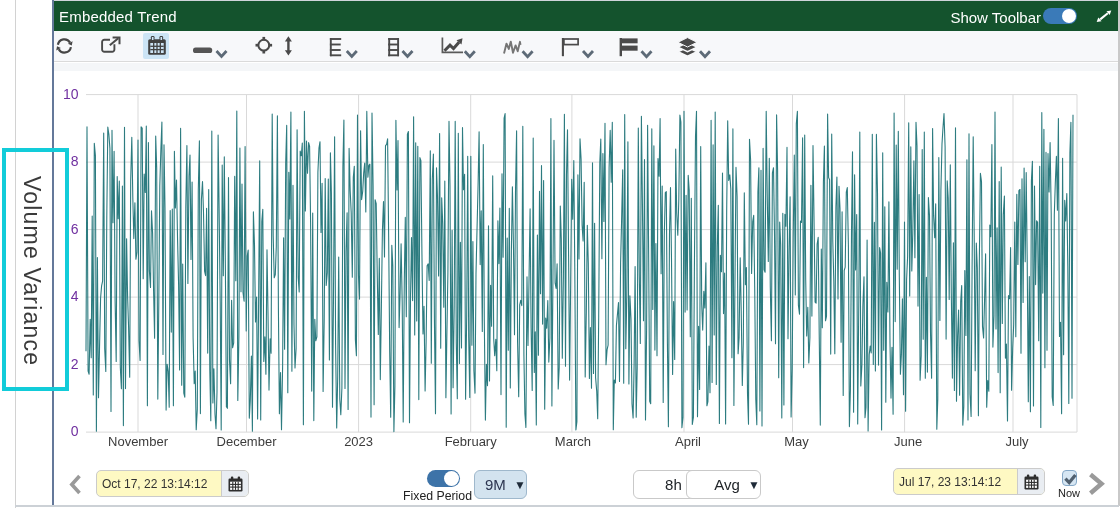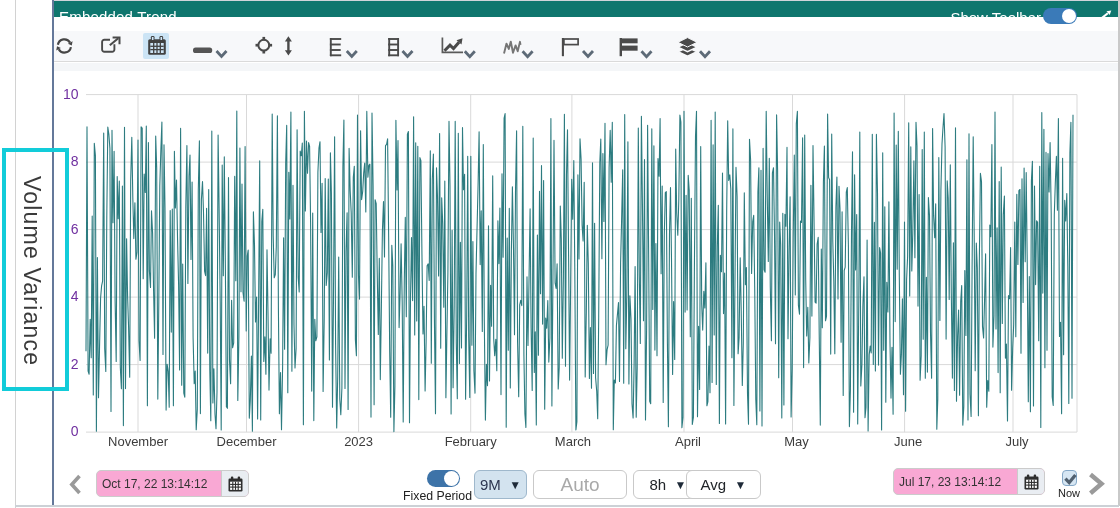--- a/index.html
+++ b/index.html
@@ -5,34 +5,34 @@
 html,body{width:1120px;height:508px;overflow:hidden;background:#fff;font-family:"Liberation Sans",sans-serif}
 .abs{position:absolute}
 #stage{position:relative;width:1120px;height:508px}
 
 #vline1{left:15px;top:0;width:1px;height:508px;background:#d2d2d2}
 #panelL{left:52px;top:0;width:2px;height:506px;background:#64789a}
 #panelR{left:1118px;top:0;width:1.5px;height:506px;background:#c9c9c9}
 #panelB{left:15px;top:505px;width:1104px;height:1.8px;background:#ccd1d6}
 #panelT{left:53px;top:0;width:1065px;height:1px;background:#cfd4da}
 
-#hdr{left:54px;top:1px;width:1064px;height:16px;background:#0f766e;color:#fff}
+#hdr{left:54px;top:1px;width:1064px;height:30px;background:#14532d;color:#fff}
 #hdr .title{position:absolute;left:5px;top:7px;font-size:15px;letter-spacing:.2px}
 #hdr .st{position:absolute;right:77px;top:8px;font-size:15px}
 #tgl1{position:absolute;left:1043px;top:8px;width:34px;height:16px;background:#3a7ab8;border-radius:8px}
 #tgl1 .knob{position:absolute;right:1px;top:1px;width:14px;height:14px;background:#fff;border-radius:50%}
 
 #tbar{left:54px;top:31px;width:1064px;height:31px;background:#f7f8fa;border-bottom:1px solid #dadada}
 #tband{left:54px;top:63px;width:1064px;height:8px;background:#f4f6f8}
 #calhl{left:143px;top:33px;width:26px;height:26px;background:#cce4f5;border-radius:2px}
 
-.inpgrp{position:absolute;height:27px;border:1px solid #cbcbcb;border-radius:5px;background:#f9a8d4;display:flex}
+.inpgrp{position:absolute;height:27px;border:1px solid #cbcbcb;border-radius:5px;background:#fef9c3;display:flex}
 .inpgrp .txt{font-size:12px;color:#333;line-height:26px;padding-left:5px;flex:1;white-space:nowrap}
 .inpgrp .cbtn{width:27px;background:#e9edf2;border-left:1px solid #cbcbcb;border-radius:0 4px 4px 0;position:relative}
-.ddl{position:absolute;height:29px;border:1px solid #c9c9c9;border-radius:6px;background:#fff;font-size:15px;color:#212529;text-align:center}
+.ddl{position:absolute;height:29px;border:1px solid #c9c9c9;border-radius:6px;background:#fff;font-size:15px;color:#212529;text-align:right}
 #fp-lbl{left:403px;top:489px;font-size:12.3px;color:#222}
 #tgl2{left:427px;top:470px;width:33px;height:17px;background:#3d73a8;border-radius:9px}
 #tgl2 .knob{position:absolute;right:1px;top:1px;width:15px;height:15px;background:#fff;border-radius:50%}
 #now-lbl{left:1058px;top:487px;font-size:11px;color:#222}
 #nowcb{left:1062px;top:470px;width:15px;height:15.5px;background:#d6e6f3;border:1px solid #85a8c7;border-radius:4px}
 
 #vvbox{left:2px;top:148px;width:67px;height:243px;border:4px solid #12ccd9}
 #vvtxt{left:20px;top:176px;width:25px;font-size:23px;color:#3a3a3a;writing-mode:vertical-rl;white-space:nowrap;letter-spacing:1.2px}
 svg{position:absolute;left:0;top:0;overflow:visible}
 </style></head><body>
@@ -105,21 +105,20 @@
             <line x1="8.1" y1="16.1" x2="18.9" y2="16.1"></line>
           </g>
         </svg>
       </div>
     </div>
 <div class="abs" id="fp-lbl">Fixed Period</div>
 <div class="abs" id="tgl2">
       <div class="knob"></div>
     </div>
 <div class="ddl" style="left:474px;top:469.5px;width:53px;background:#d3e3ef;border-color:#9fb8cc;color:#2c3550;line-height:27px">9M&nbsp;&nbsp;<span style="font-size:12px;color:#1e2a38;position:relative;top:-1px">▼</span></div>
-<div class="ddl" style="left:533px;top:469.5px;width:94px;line-height:27px;font-size:19px;color:#a9a9a9">Auto</div>
 <div class="ddl" style="left:633px;top:469.5px;width:70px;line-height:27px">8h&nbsp;&nbsp;<span style="font-size:12px;color:#1e2a38;position:relative;top:-1px">▼</span></div>
 <div class="ddl" style="left:686px;top:469.5px;width:75px;line-height:27px">Avg&nbsp;&nbsp;<span style="font-size:12px;color:#1e2a38;position:relative;top:-1px">▼</span></div>
 <div class="inpgrp" style="left:893px;top:468px;width:152px">
       <div class="txt">Jul 17, 23 13:14:12</div>
       <div class="cbtn">
         <svg width="27" height="26" viewBox="0.0 0 27 26" style="position:absolute;left:0;top:0">
           <rect x="6.5" y="7.5" width="14" height="13" rx="1.2" fill="#2e2e2e"></rect>
           <rect x="8.9" y="5.5" width="2.4" height="4" rx="0.9" fill="#2e2e2e"></rect>
           <rect x="15.7" y="5.5" width="2.4" height="4" rx="0.9" fill="#2e2e2e"></rect>
           <rect x="8.1" y="10.7" width="10.8" height="8.2" fill="#fff"></rect>

